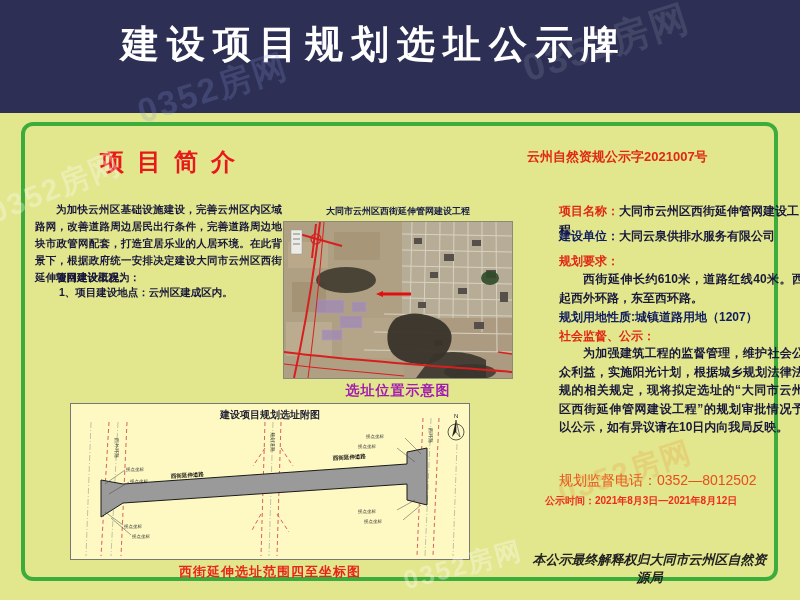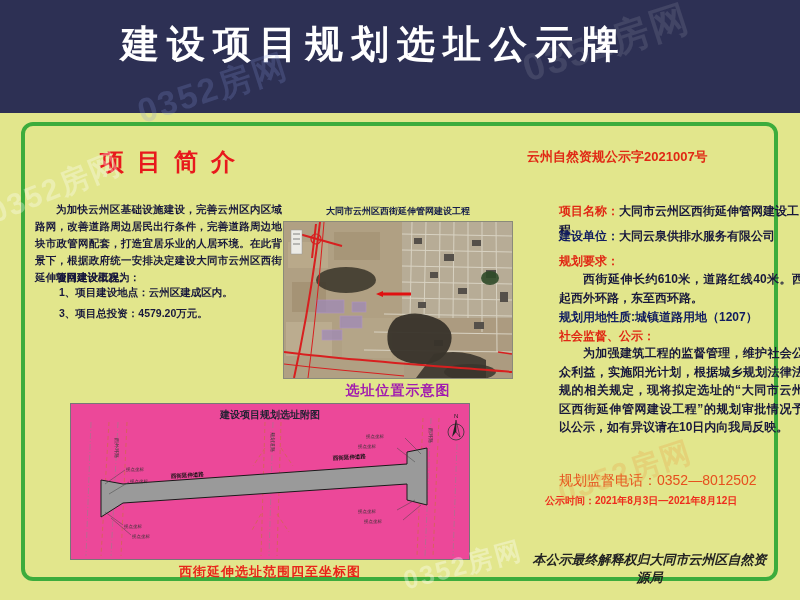--- a/index.html
+++ b/index.html
@@ -55,21 +55,21 @@
   .reqlab{top:252px;}
   .reqtext{top:270px;text-align:justify;}
   .landuse{top:308px;color:#101c60;}
   .suplab{top:327px;}
   .suptext{top:344px;text-align:justify;}
   .phone-line{left:545px;top:472px;color:#e6501e;font-size:14px;font-weight:normal;margin-left:14px;}
   .time-line{left:545px;top:494px;color:#ee2b1c;font-size:10px;font-weight:bold;}
   .disclaimer{left:527px;top:551px;width:245px;text-align:center;color:#222222;
     font-family:"Liberation Serif",serif;font-style:italic;font-weight:700;font-size:13px;}
   
-  .diagram-box{left:70px;top:403px;width:398px;height:155px;background:#ec4899;border:1px solid #777;}
+  .diagram-box{left:70px;top:403px;width:398px;height:155px;background:#fef9c3;border:1px solid #777;}
   .diagram-title{position:absolute;left:0;top:4px;width:100%;text-align:center;
     color:#222233;font-size:10px;font-weight:bold;z-index:2;}
   .diagram-box svg{position:absolute;left:0;top:0;}
   .diagram-caption{left:70px;top:563px;width:400px;text-align:center;
     color:#e8251a;font-size:13px;font-weight:bold;letter-spacing:1px;}
 </style>
 </head>
 <body>
 
 <div class="abs header"></div>
@@ -77,21 +77,20 @@
 
 <div class="abs frame"></div>
 
 <div class="abs intro-title">项目简介</div>
 <div class="abs left-col indent2">为加快云州区基础设施建设，完善云州区内区域路网，改善道路周边居民出行条件，完善道路周边地块市政管网配套，打造宜居乐业的人居环境。在此背景下，根据政府统一安排决定建设大同市云州区西街延伸管网建设工程。</div>
 <div class="abs left-col" style="top:269px;">
   <span class="indent2" style="display:inline-block;width:100%;">项目建设概况为：</span>
 </div>
 <div class="abs left-items">
   <div>1、项目建设地点：云州区建成区内。</div>
-  <div>3、项目总投资：4579.20万元。</div>
 </div>
 
 <div class="abs map-title">大同市云州区西街延伸管网建设工程</div>
 <div class="abs map-box">
   <svg width="228" height="156" viewBox="0 0 228 156">
     <rect x="0" y="0" width="228" height="156" fill="#ac9b80"></rect>
 
     <rect x="0" y="0" width="120" height="156" fill="#b0a083"></rect>
     <rect x="4" y="20" width="40" height="26" fill="#bcab8c" opacity="0.8"></rect>
     <rect x="8" y="60" width="34" height="30" fill="#a29072" opacity="0.8"></rect>

